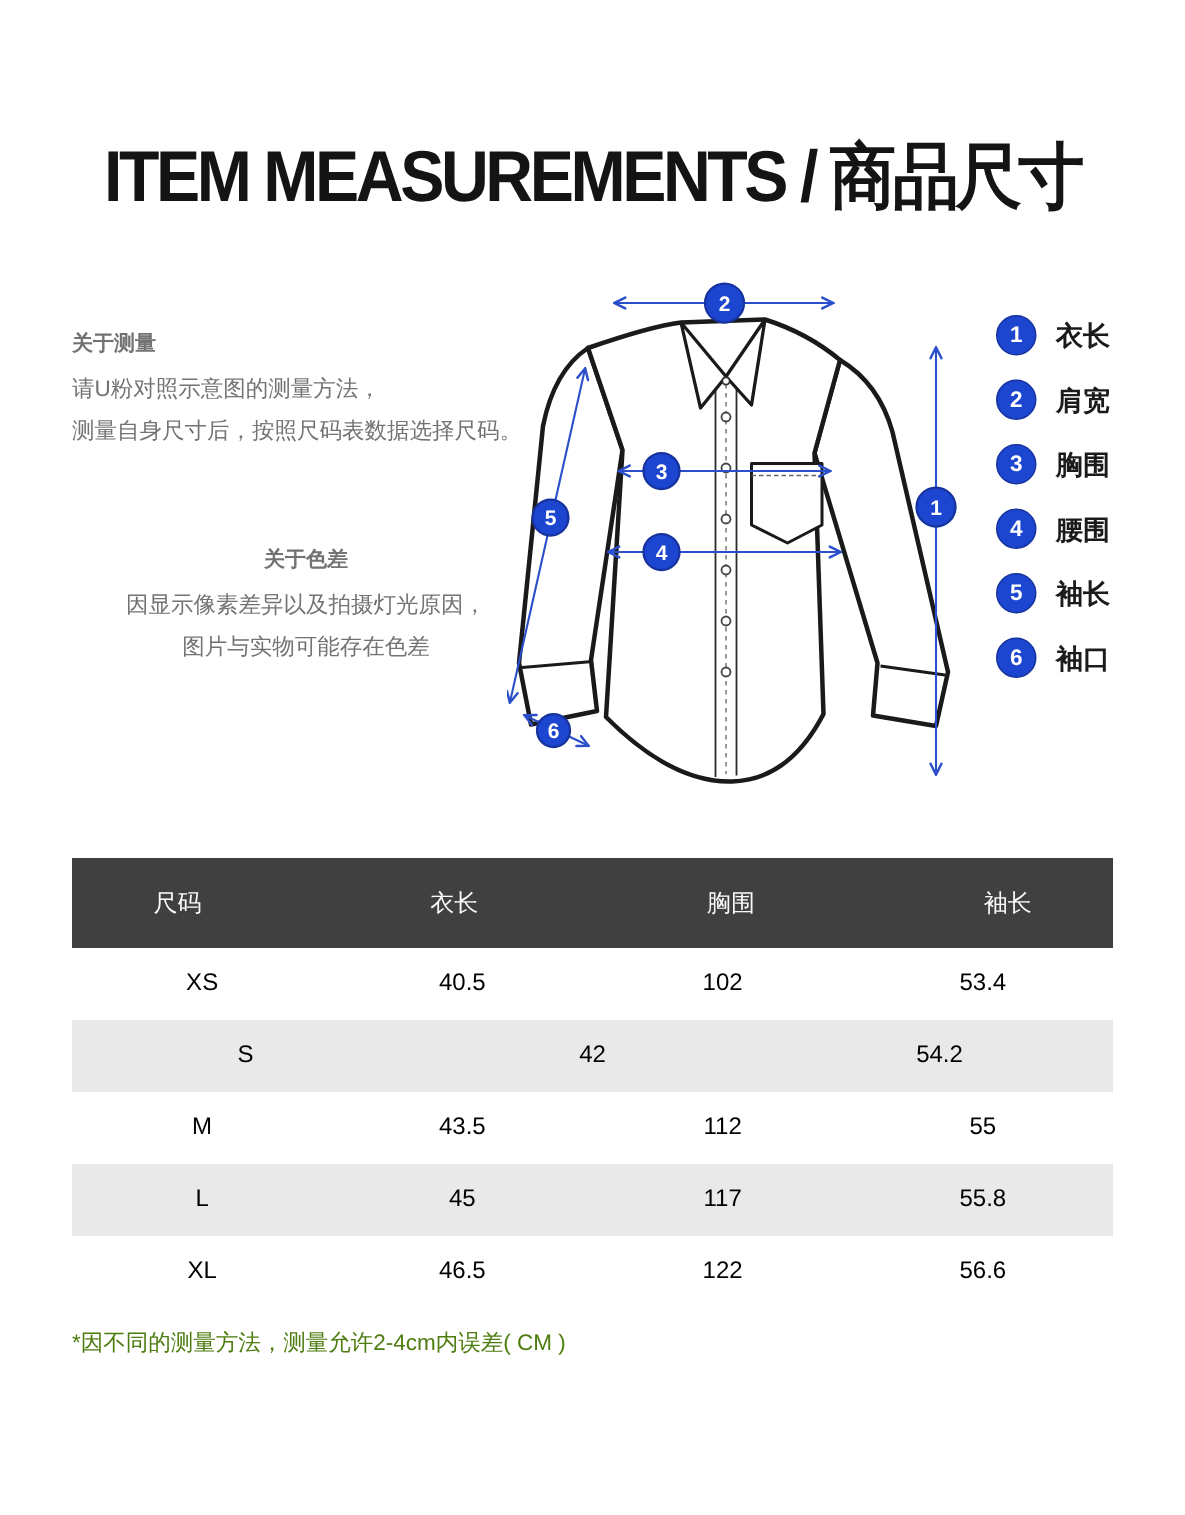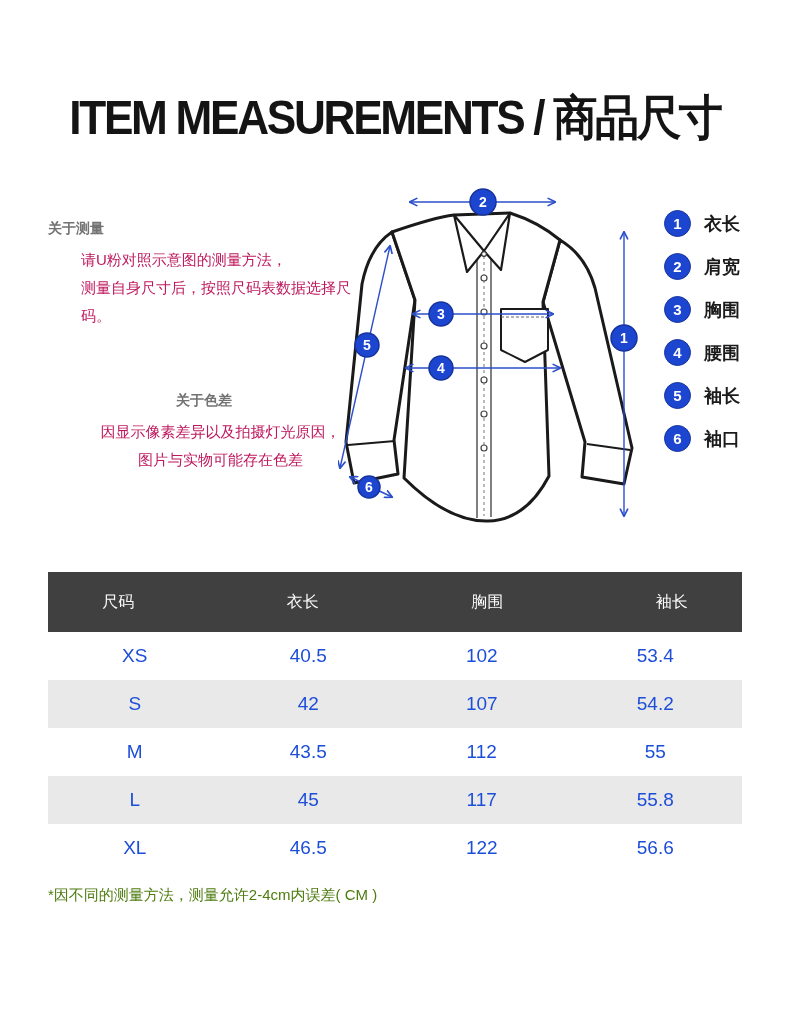--- a/index.html
+++ b/index.html
@@ -41,22 +41,21 @@
   }
   .note h3 {
     font-size: 14px;
     font-weight: 700;
     color: #737373;
     margin-bottom: 8px;
   }
   .note p {
     font-size: 15px;
     line-height: 28px;
-    color: #be185d;
-    margin-left: 33px;
+    color: #737373;
   }
   .note + .note { margin-top: 62px; text-align: center; }
 
   
   .diagram {
     position: absolute;
     left: 338px;
     top: 186px;
     width: 312px;
     height: 348px;
@@ -123,22 +122,22 @@
     display: flex;
     height: 48px;
     background: #ffffff;
   }
   .tr.striped { background: #e9e9e9; }
   .td {
     flex: 1 1 0;
     display: flex;
     align-items: center;
     justify-content: center;
-    color: #1d4ed8;
-    font-size: 19px;
+    color: #000000;
+    font-size: 16px;
   }
 
   
   .footnote {
     position: absolute;
     left: 48px;
     top: 886px;
     font-size: 15px;
     color: #4d7c0f;
   }
@@ -270,21 +269,20 @@
     </div>
     <div class="tr">
       <div class="td">XS</div>
       <div class="td">40.5</div>
       <div class="td">102</div>
       <div class="td">53.4</div>
     </div>
     <div class="tr striped">
       <div class="td">S</div>
       <div class="td">42</div>
-      <div class="td">107</div>
       <div class="td">54.2</div>
     </div>
     <div class="tr">
       <div class="td">M</div>
       <div class="td">43.5</div>
       <div class="td">112</div>
       <div class="td">55</div>
     </div>
     <div class="tr striped">
       <div class="td">L</div>

